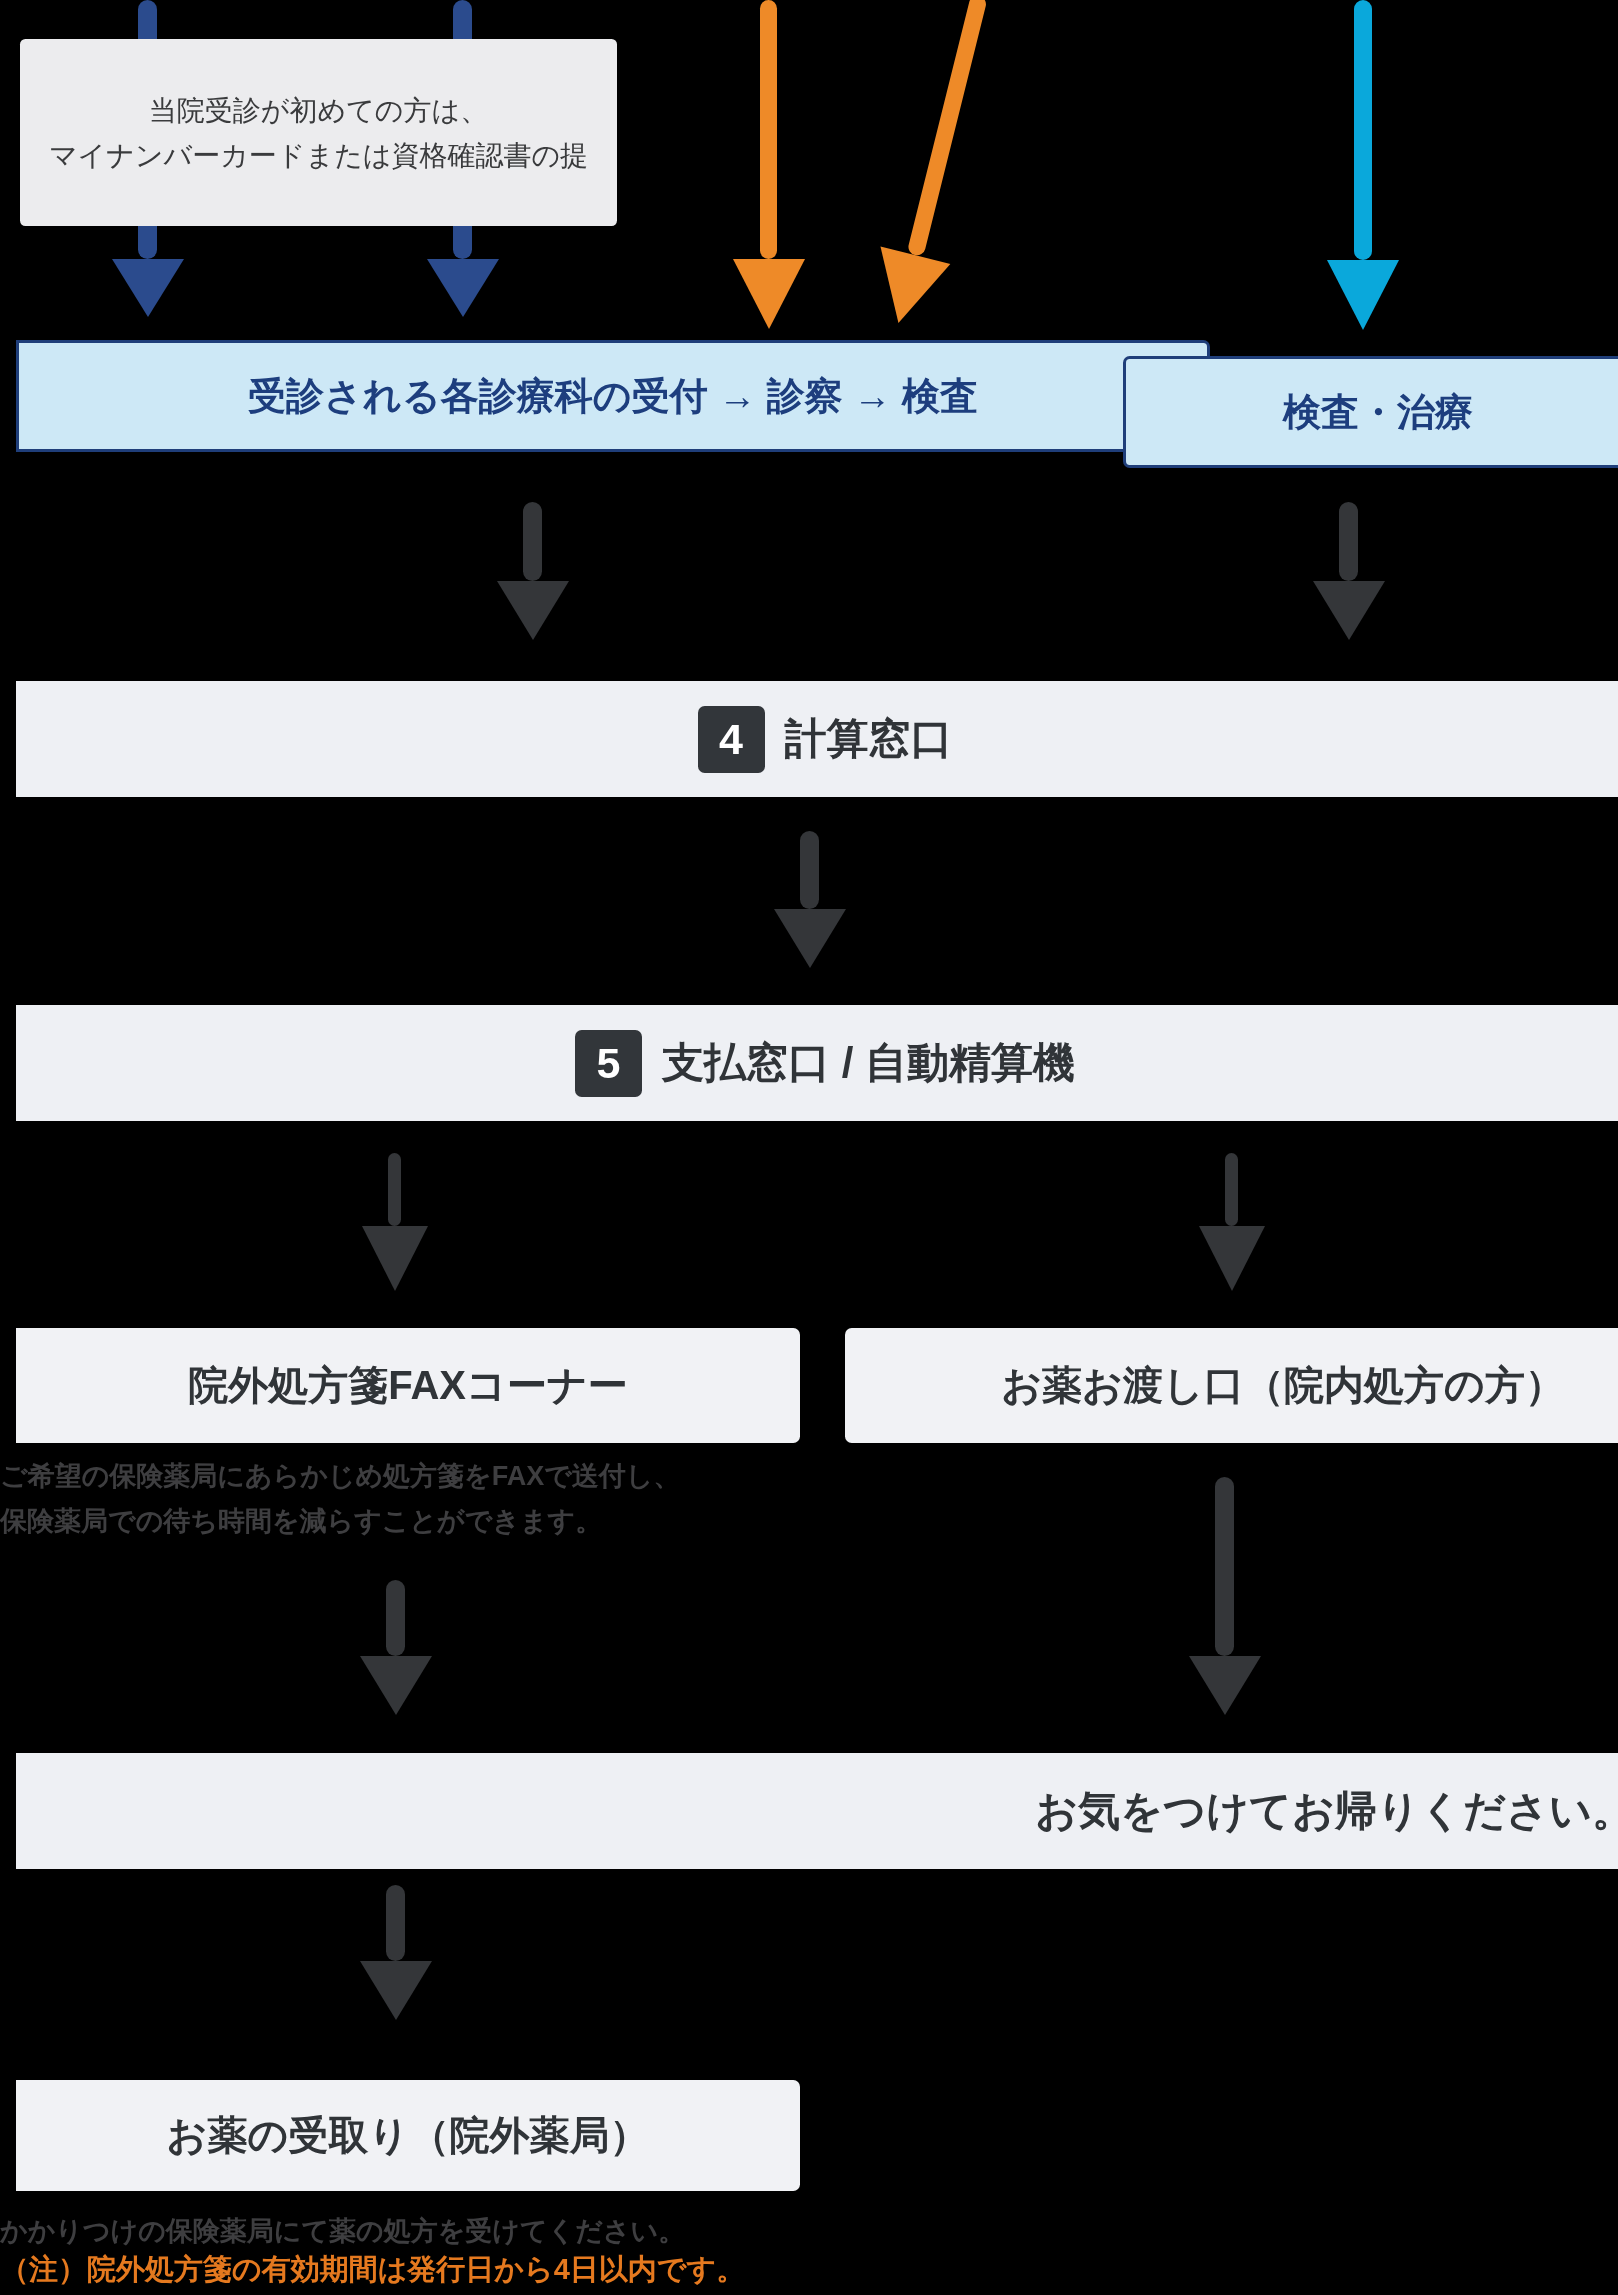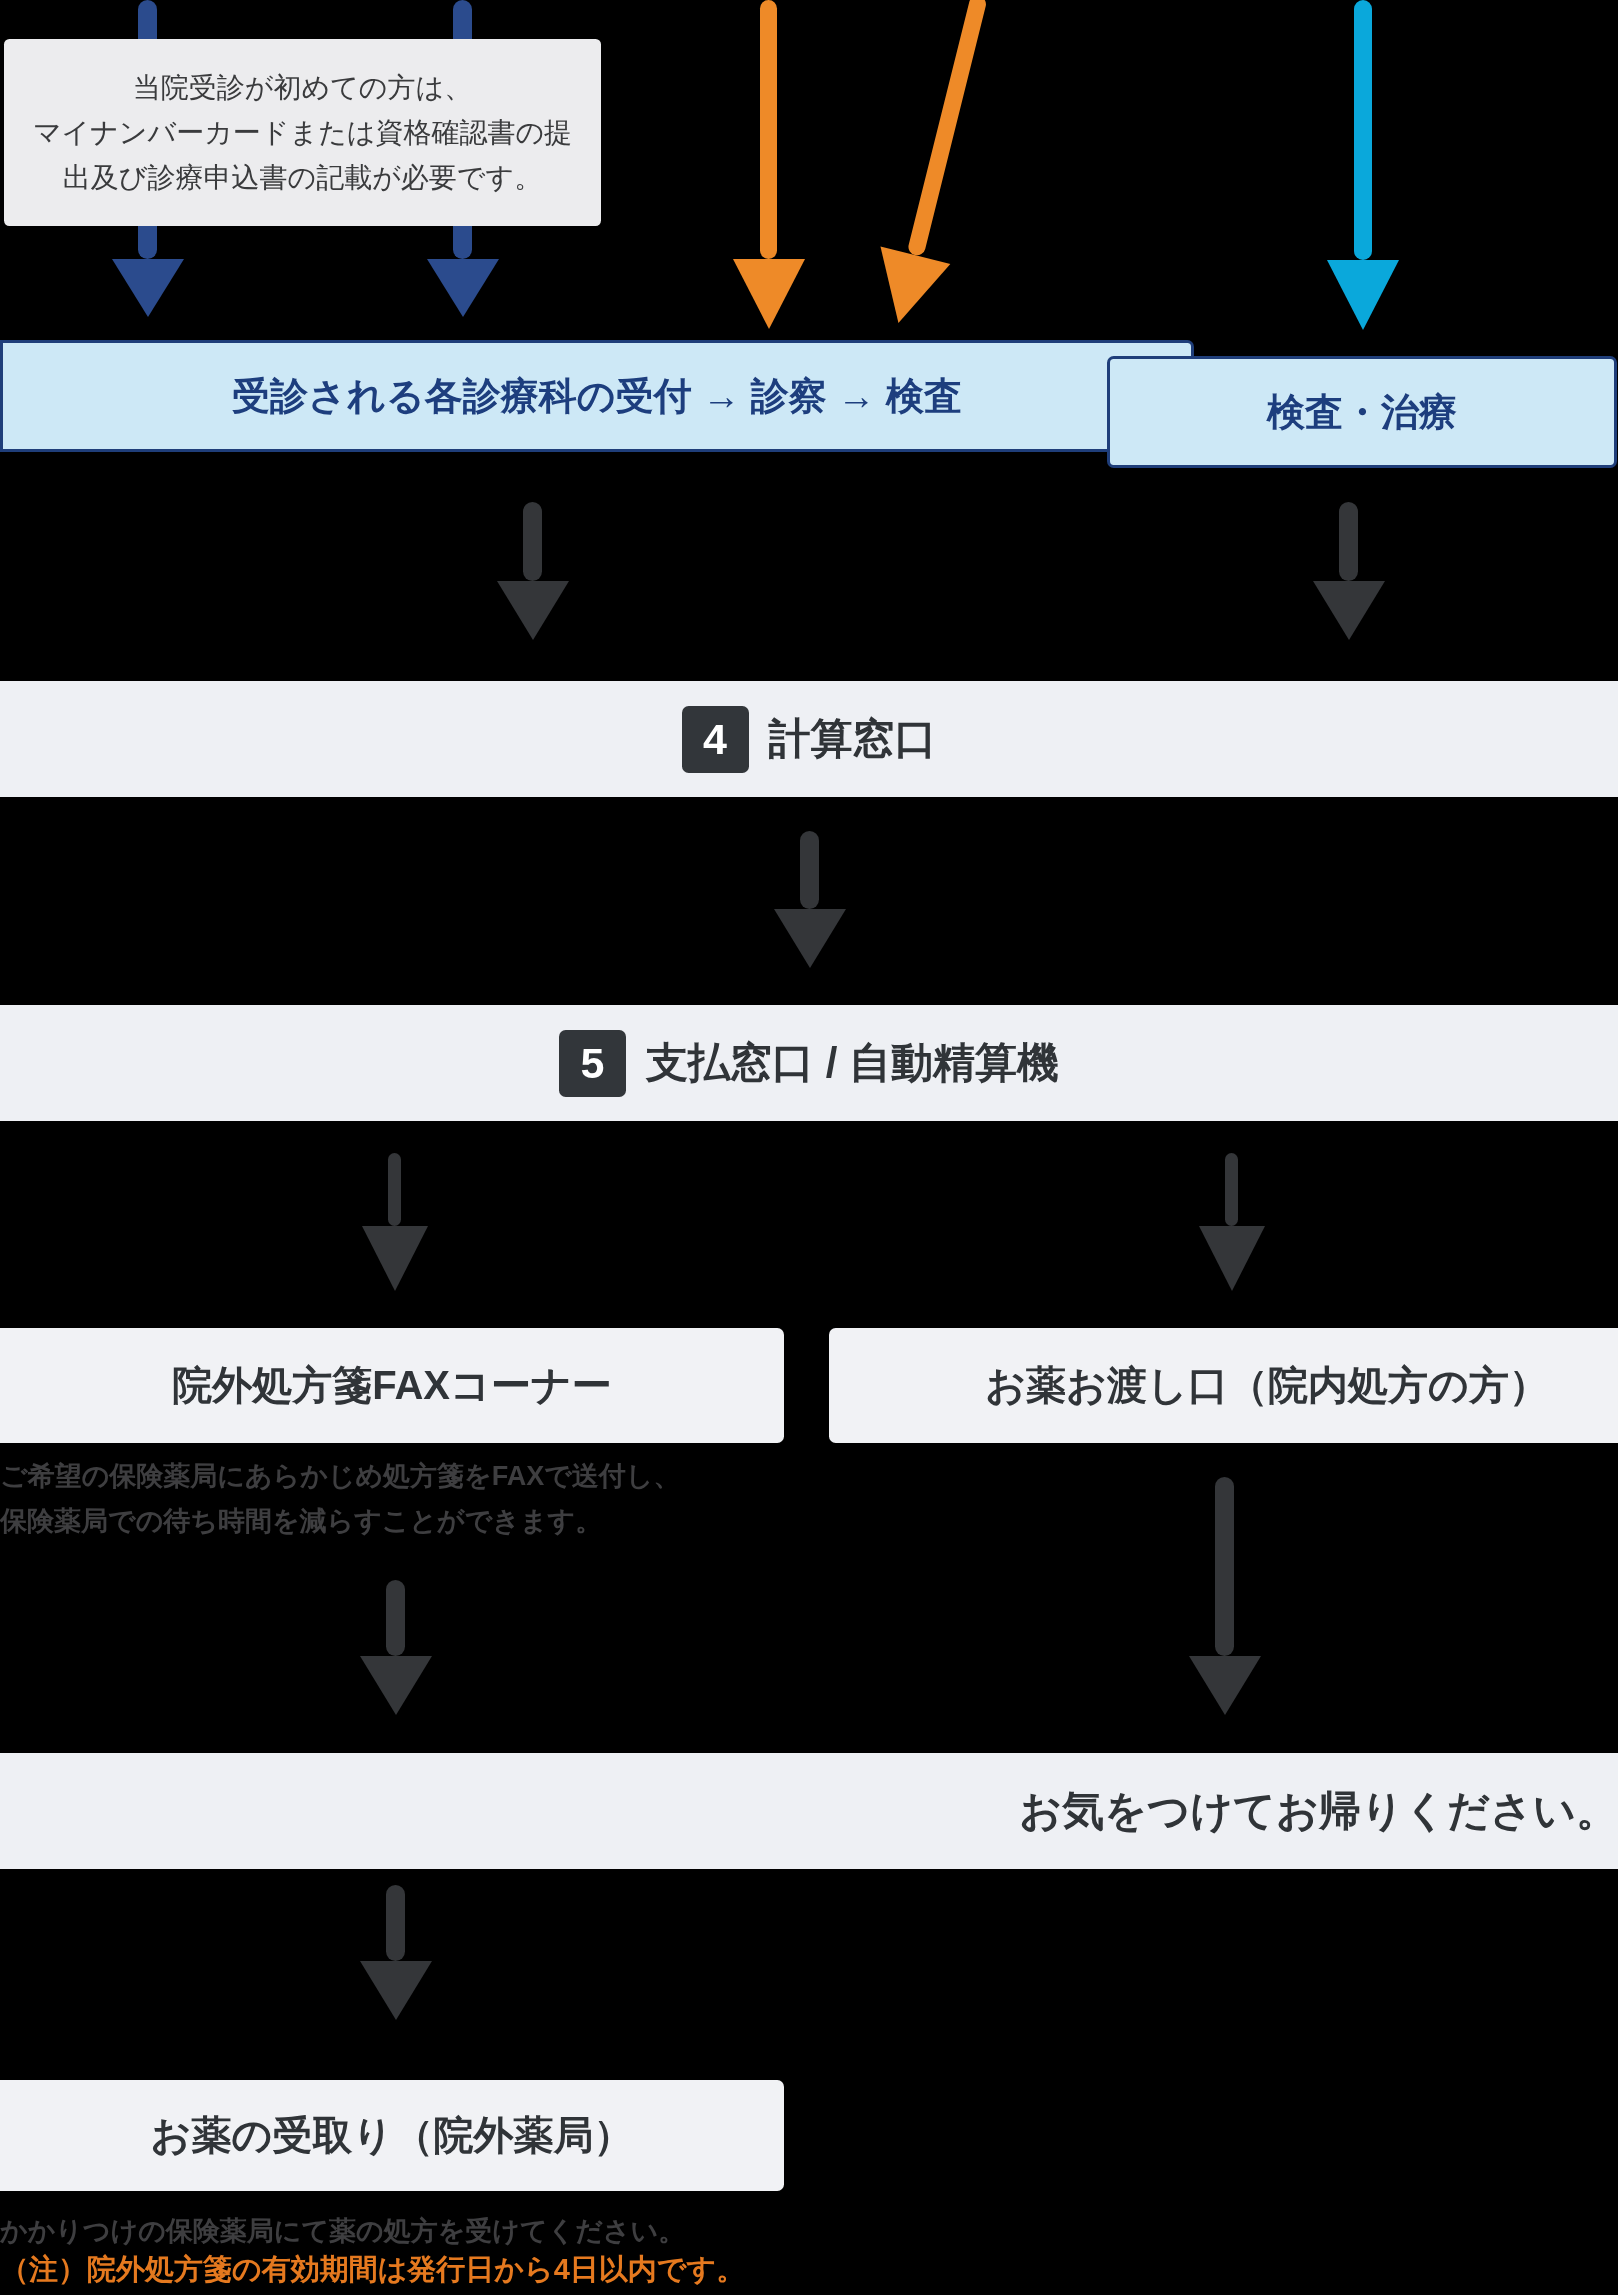--- a/index.html
+++ b/index.html
@@ -18,21 +18,21 @@
   
   .arrow{position:absolute; display:flex; flex-direction:column; align-items:center;
          width:var(--hw); }
   .arrow .stem{width:var(--sw); flex:1 1 auto; background:var(--c);
                border-radius:calc(var(--sw)/2);}
   .arrow .head{width:0;height:0;flex:0 0 auto;
     border-left:calc(var(--hw)/2) solid transparent;
     border-right:calc(var(--hw)/2) solid transparent;
     border-top:var(--hh) solid var(--c);}
   
-  .panel{position:absolute; display:flex; align-items:center; justify-content:center;}
+  .panel{position:absolute; display:flex; align-items:center; justify-content:center;margin-left:16px;}
   .info-box{left:4px; top:39px; width:597px; height:187px; background:var(--info-box-bg);
     border-radius:5.4px; z-index:2; text-align:center; color:var(--info-text);
     font-size:28px; line-height:45px; font-weight:500;}
   .blue-box{background:var(--blue-box-bg); border:3.4px solid var(--blue-box-border);
     border-radius:6.7px; color:var(--blue-box-text); font-size:38px; font-weight:bold;
     box-sizing:border-box;}
   .blue-left{left:0; top:340px; width:1194px; height:112px; border-radius:0 6.7px 6.7px 0;}
   .blue-right{left:1107px; top:356px; width:510px; height:112px;}
   .bar{left:0; width:1618px; height:116px; background:var(--panel-light);
     color:var(--dark-text); font-size:42px; font-weight:bold; gap:20px;}
@@ -77,21 +77,20 @@
   </div>
   <div class="arrow" style="left:1326px; top:0; height:330px; --c:var(--cyan-arrow); --sw:18px; --hw:73px; --hh:70px;">
     <div class="stem"></div>
     <div class="head"></div>
   </div>
 
   <div class="panel info-box">
     <div>
       <div>当院受診が初めての方は、</div>
       <div>マイナンバーカードまたは資格確認書の提</div>
-      <div>出及び診療申込書の記載が必要です。</div>
     </div>
   </div>
 
   <div class="panel blue-box blue-left">
     <span>受診される各診療科の受付 → 診察 → 検査</span>
   </div>
   <div class="panel blue-box blue-right">
     <span>検査・治療</span>
   </div>
 

